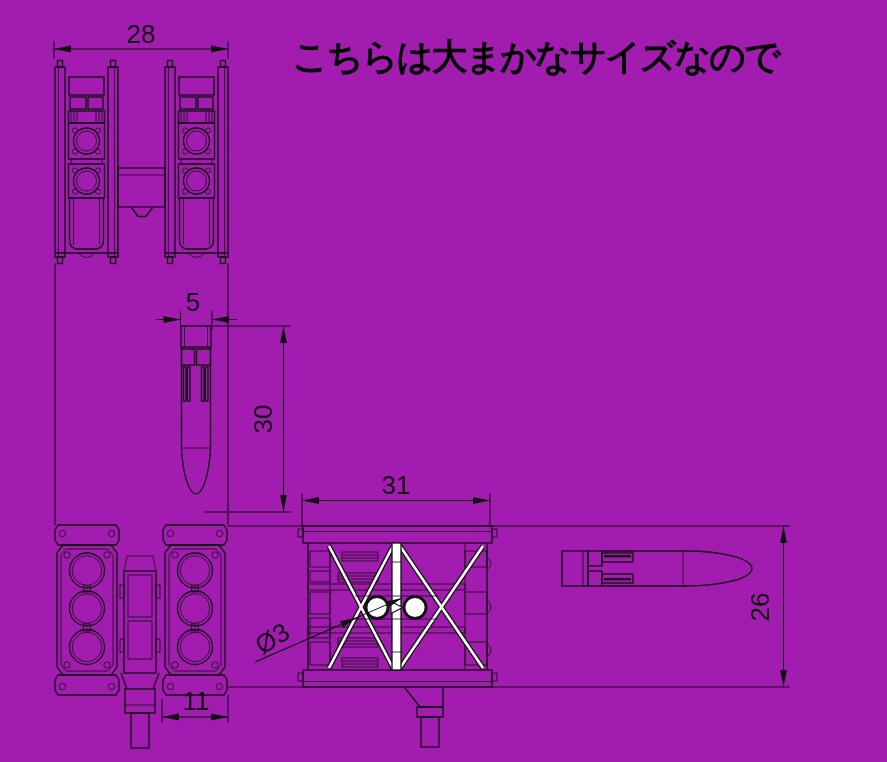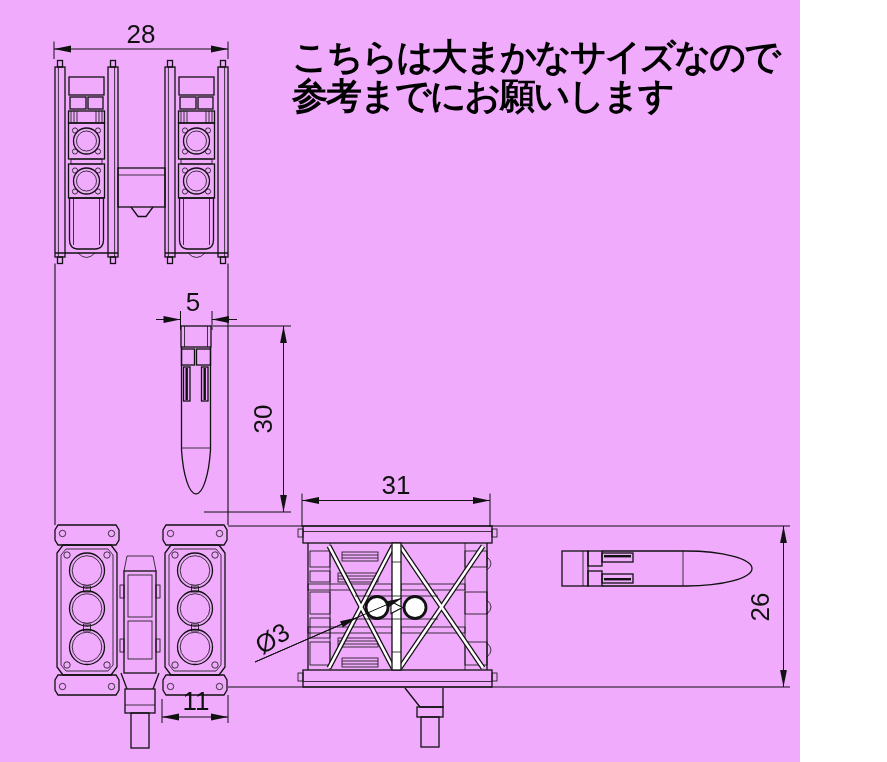--- a/index.html
+++ b/index.html
@@ -1,16 +1,16 @@
 <!DOCTYPE html>
 <html><head>
 <meta charset="utf-8">
 <style>
   html,body{margin:0;padding:0;background:#ffffff;}
-  #stage{position:relative;width:800px;height:762px;background:#f0abfc;overflow:hidden;
+  #stage{position:relative;width:887px;height:762px;background:#a21caf;overflow:hidden;
          font-family:"Liberation Sans",sans-serif;}
   #note{position:absolute;left:292px;top:40px;color:#000;
         font-family:Liberation Mono, monospace;
         font-weight:bold;font-size:36px;line-height:39px;letter-spacing:-2px;
         white-space:nowrap;}
   svg{position:absolute;left:0;top:0;}
   .dim{font:26px "Liberation Sans",sans-serif;fill:#111;stroke:none;}
   .thin{stroke-width:0.8;}
 </style>
 </head>
@@ -271,15 +271,14 @@
       <g>
         <line x1="255" y1="662" x2="402" y2="598" marker-end="url(#arr)"></line>
         <line x1="255" y1="662" x2="357" y2="617.6" marker-end="url(#arr)"></line>
         <text class="dim" x="277" y="646" text-anchor="middle" transform="rotate(-32 277 646)">Ø3</text>
       </g>
     </g>
   </svg>
 
   <div id="note">
     <div>こちらは大まかなサイズなので</div>
-    <div>参考までにお願いします</div>
   </div>
 </div>
 
 </body></html>

